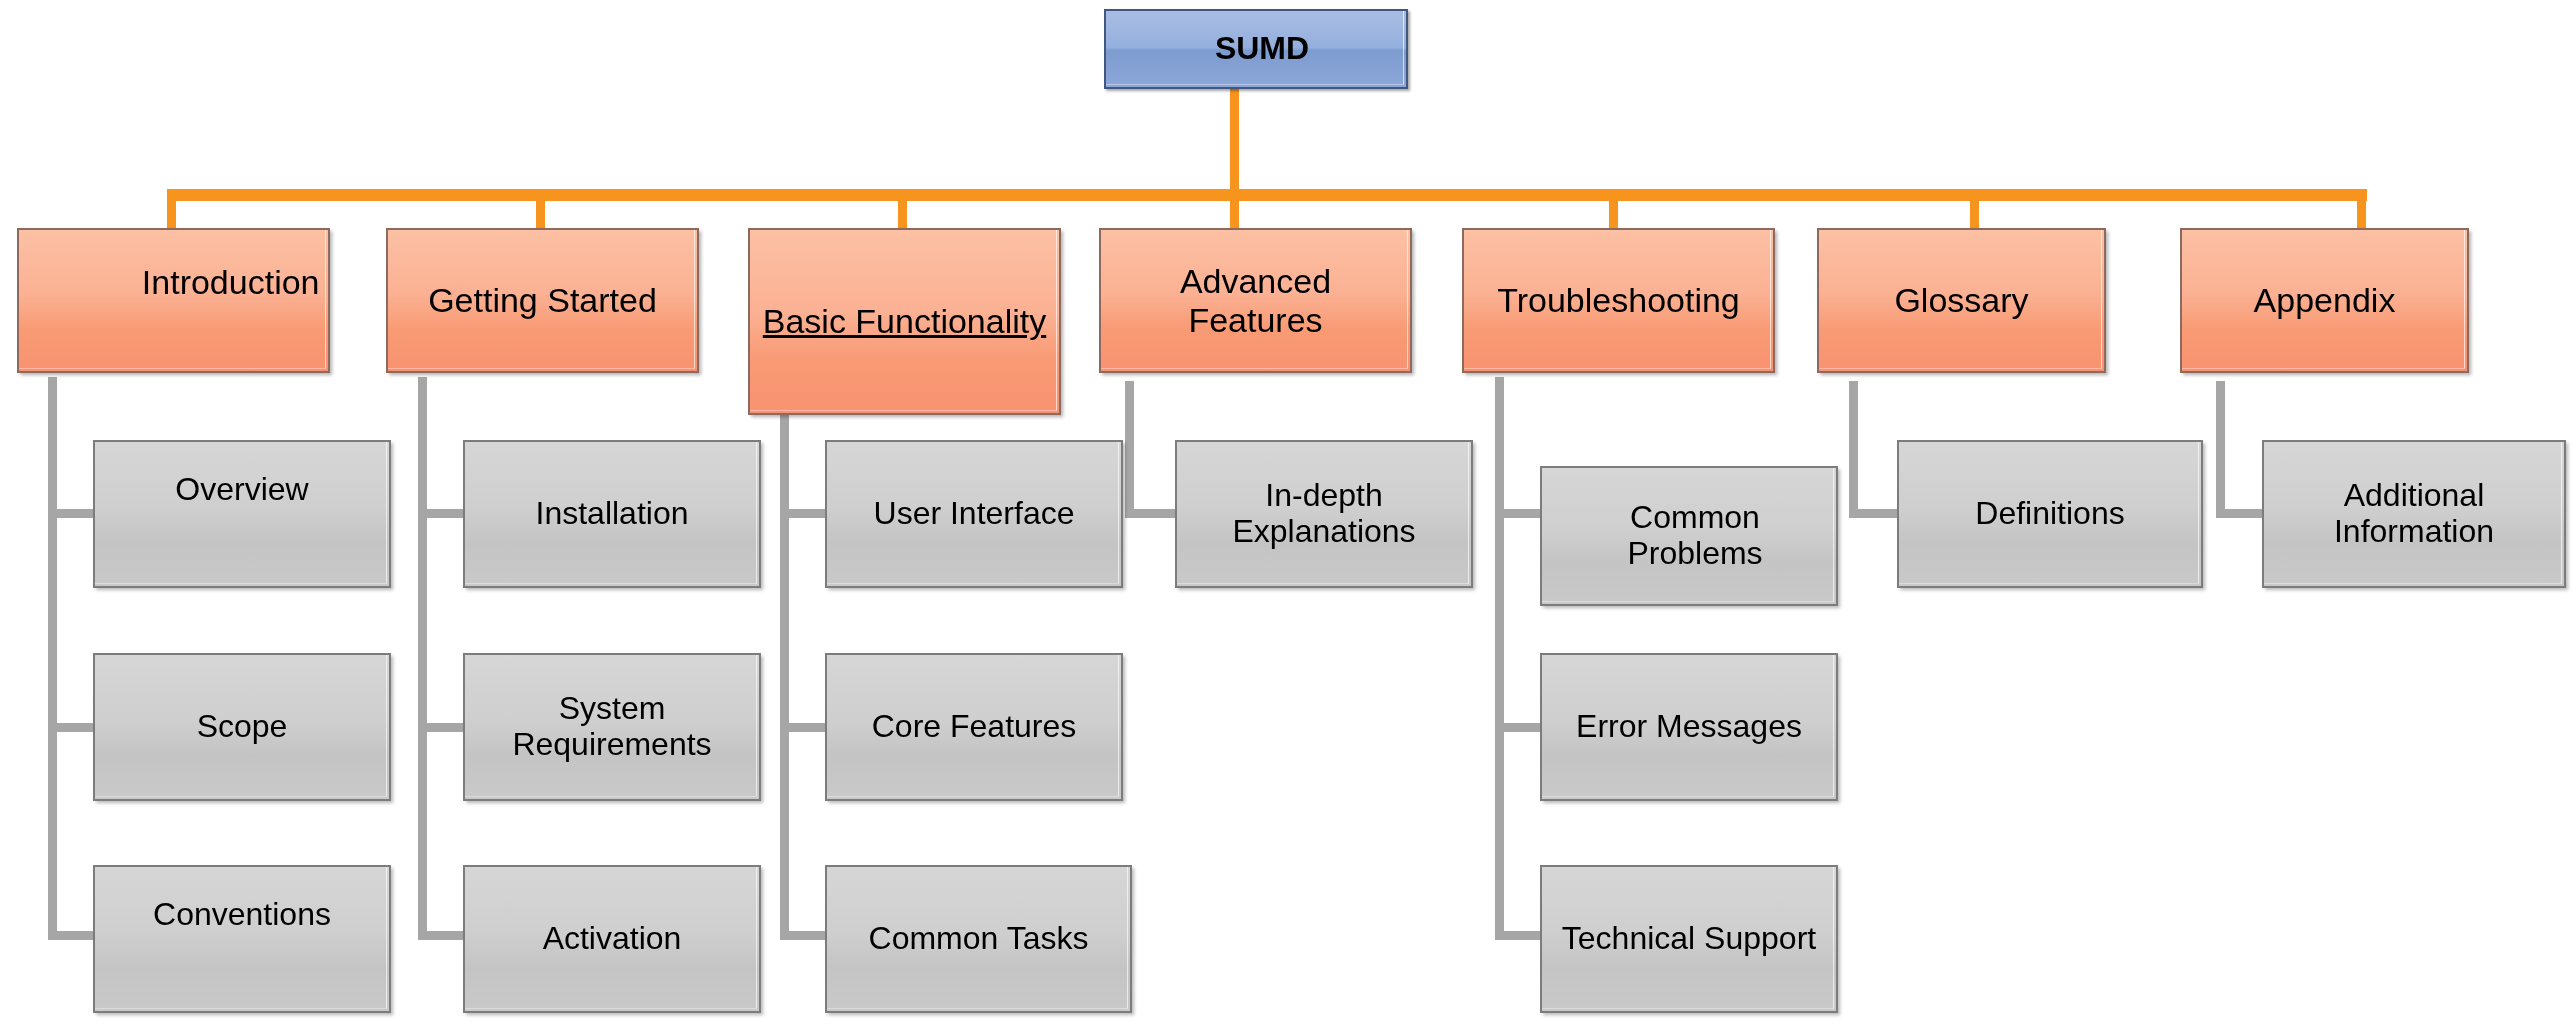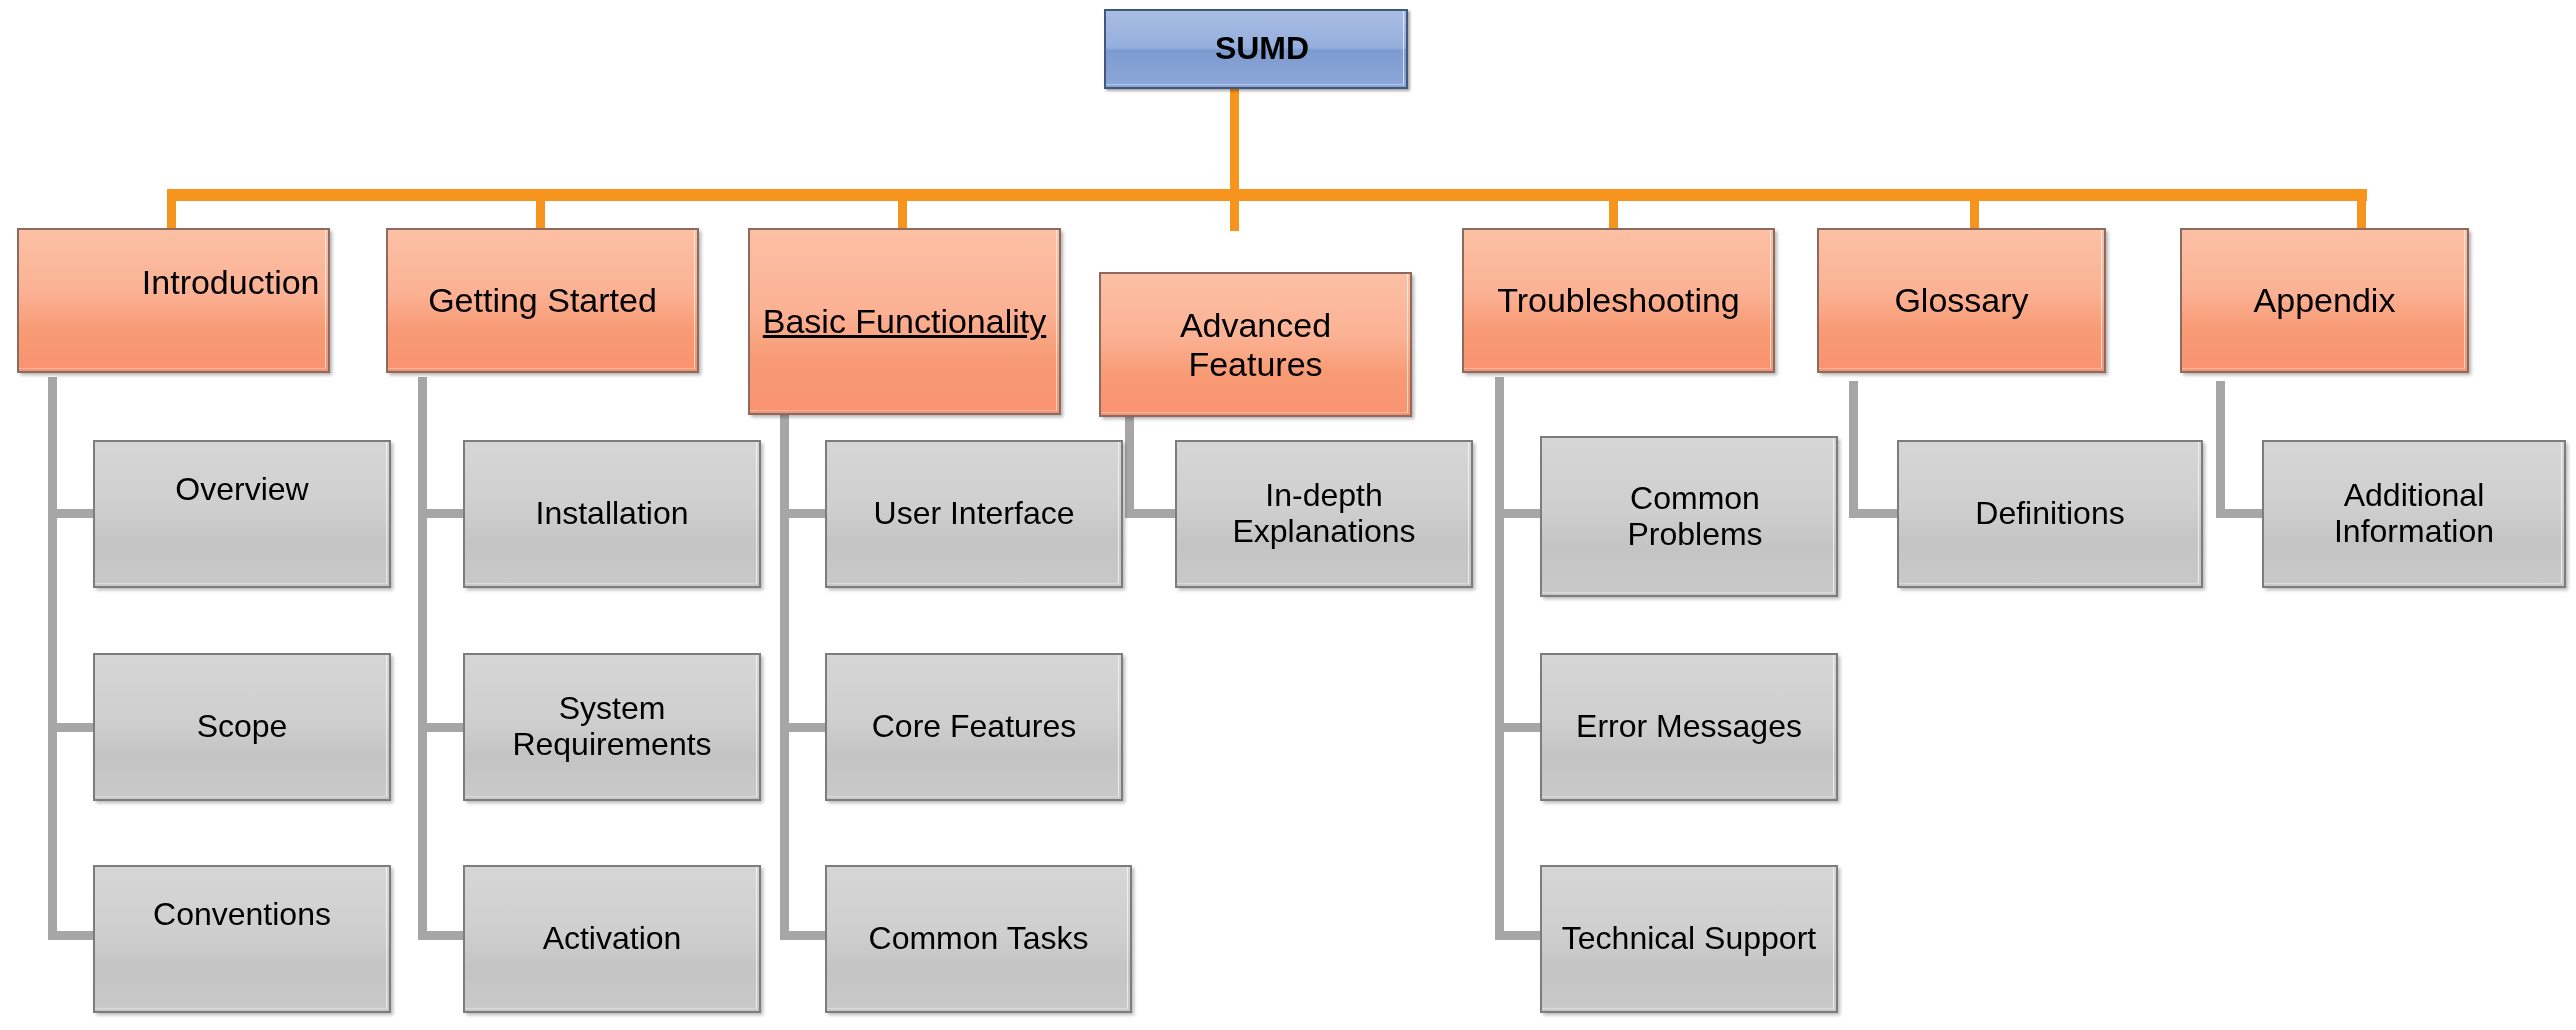--- a/index.html
+++ b/index.html
@@ -140,21 +140,21 @@
   </div>
 
   <div class="node lvl1" style="left:386px; top:228px; width:313px; height:145px;">
     <span class="label">Getting Started</span>
   </div>
 
   <div class="node lvl1" style="left:748px; top:228px; width:313px; height:187px;text-decoration:underline;">
     <span class="label">Basic Functionality</span>
   </div>
 
-  <div class="node lvl1" style="left:1099px; top:228px; width:313px; height:145px;margin-top:44px;">
+  <div class="node lvl1" style="left:1099px; top:228px; width:313px; height:145px;">
     <span class="label">Advanced Features</span>
   </div>
 
   <div class="node lvl1" style="left:1462px; top:228px; width:313px; height:145px;">
     <span class="label">Troubleshooting</span>
   </div>
 
   <div class="node lvl1" style="left:1817px; top:228px; width:289px; height:145px;">
     <span class="label">Glossary</span>
   </div>
@@ -190,21 +190,21 @@
     <span class="label">Core Features</span>
   </div>
   <div class="node lvl2" style="left:825px; top:865px; width:307px; height:148px;">
     <span class="label">Common Tasks</span>
   </div>
 
   <div class="node lvl2" style="left:1175px; top:440px; width:298px; height:148px;">
     <span class="label">In-depth Explanations</span>
   </div>
 
-  <div class="node lvl2" style="left:1540px; top:436px; width:298px; height:161px;padding-left:12px;">
+  <div class="node lvl2" style="left:1540px; top:466px; width:298px; height:140px;padding-left:12px;">
     <span class="label">Common Problems</span>
   </div>
   <div class="node lvl2" style="left:1540px; top:653px; width:298px; height:148px;">
     <span class="label">Error Messages</span>
   </div>
   <div class="node lvl2" style="left:1540px; top:865px; width:298px; height:148px;">
     <span class="label">Technical Support</span>
   </div>
 
   <div class="node lvl2" style="left:1897px; top:440px; width:306px; height:148px;">

